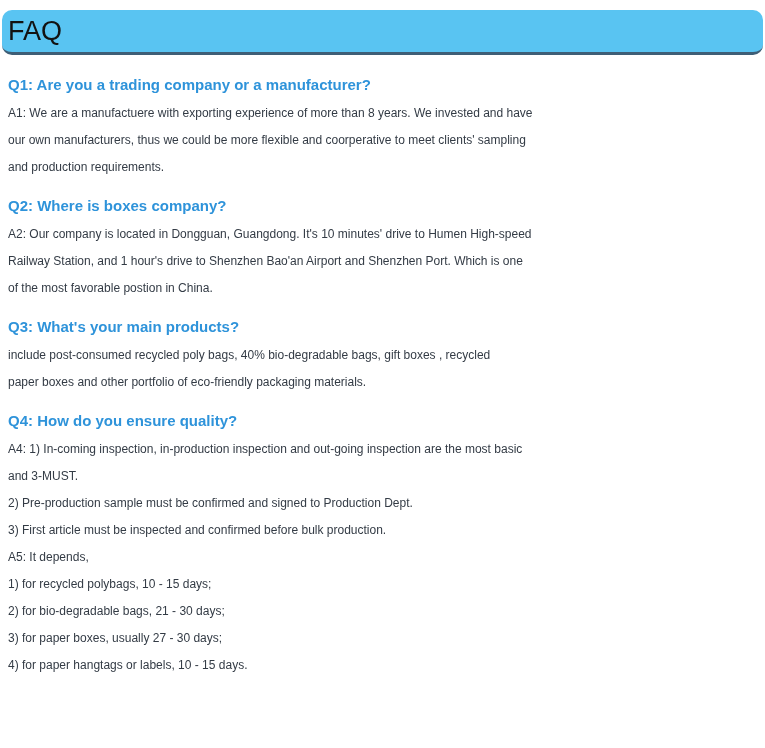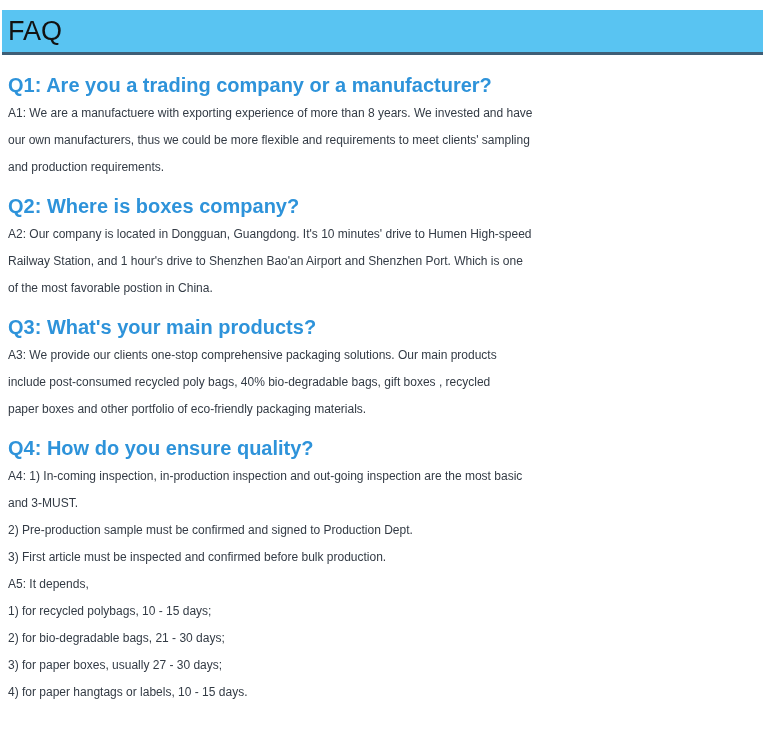--- a/index.html
+++ b/index.html
@@ -17,36 +17,37 @@
   }
   .faq-bar {
     margin: 10px 2px 0 2px;
     height: 42px;
     background: var(--header-bg, #59c4f2);
     border-bottom: 3px solid var(--header-border, #3e5e76);
     display: flex;
     align-items: center;
     padding: 0 0 0 6px;
     box-sizing: content-box;
+    border-radius: 10px;
   }
   .faq-bar h1 {
     margin: 0;
     font-size: 27px;
     font-weight: 400;
     letter-spacing: 0px;
     color: var(--header-text, #121212);
     line-height: 1;
     font-stretch: condensed;
   }
   .content {
     padding: 0 8px;
   }
   .question {
     margin: 15px 0 5px 0;
-    font-size: 20px;
+    font-size: 15px;
     line-height: 20px;
     font-weight: 700;
     color: var(--question, #2e93da);
   }
   .faq-item:first-child .question {
     margin-top: 20px;
   }
   .answer-line {
     font-size: 12px;
     line-height: 27px;
@@ -62,38 +63,37 @@
   <header class="faq-bar">
     <h1>FAQ</h1>
   </header>
 
   <main class="content">
 
     <section class="faq-item">
       <h2 class="question">Q1: Are you a trading company or a manufacturer?</h2>
       <div class="answer">
         <div class="answer-line">A1: We are a manufactuere with exporting experience of more than 8 years. We invested and have</div>
-        <div class="answer-line">our own manufacturers, thus we could be more flexible and requirements to meet clients' sampling</div>
+        <div class="answer-line">our own manufacturers, thus we could be more flexible and coorperative to meet clients' sampling</div>
         <div class="answer-line">and production requirements.</div>
       </div>
     </section>
 
     <section class="faq-item">
       <h2 class="question">Q2: Where is boxes company?</h2>
       <div class="answer">
         <div class="answer-line">A2: Our company is located in Dongguan, Guangdong. It's 10 minutes' drive to Humen High-speed</div>
         <div class="answer-line">Railway Station, and 1 hour's drive to Shenzhen Bao'an Airport and Shenzhen Port. Which is one</div>
         <div class="answer-line">of the most favorable postion in China.</div>
       </div>
     </section>
 
     <section class="faq-item">
       <h2 class="question">Q3: What's your main products?</h2>
       <div class="answer">
-        <div class="answer-line">A3: We provide our clients one-stop comprehensive packaging solutions. Our main products</div>
         <div class="answer-line">include post-consumed recycled poly bags, 40% bio-degradable bags, gift boxes , recycled</div>
         <div class="answer-line">paper boxes and other portfolio of eco-friendly packaging materials.</div>
       </div>
     </section>
 
     <section class="faq-item">
       <h2 class="question">Q4: How do you ensure quality?</h2>
       <div class="answer">
         <div class="answer-line">A4: 1) In-coming inspection, in-production inspection and out-going inspection are the most basic</div>
         <div class="answer-line">and 3-MUST.</div>

